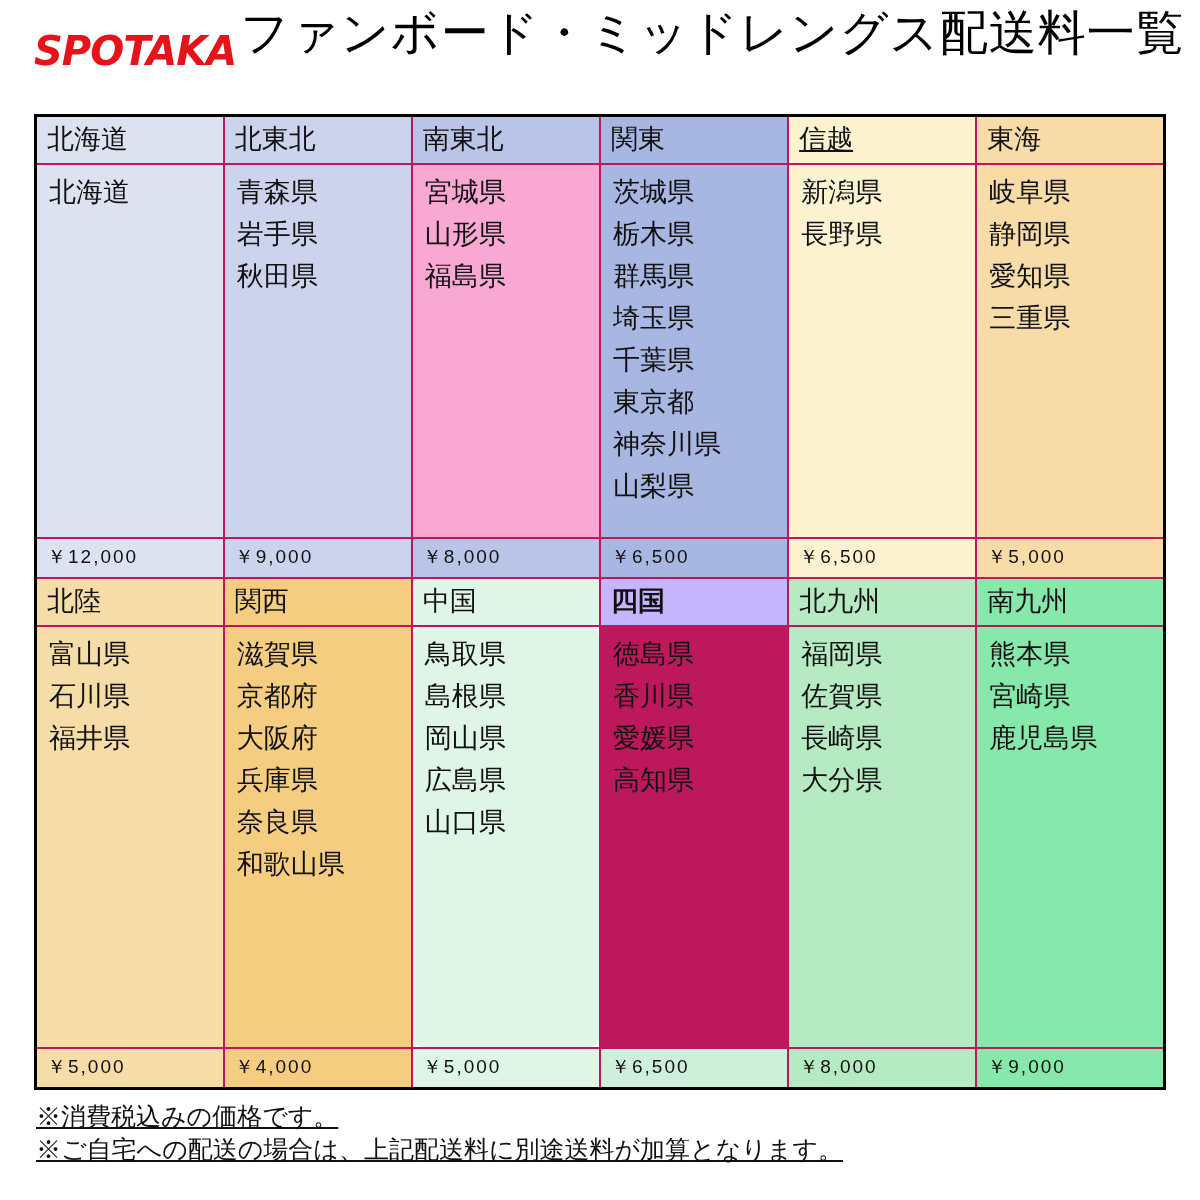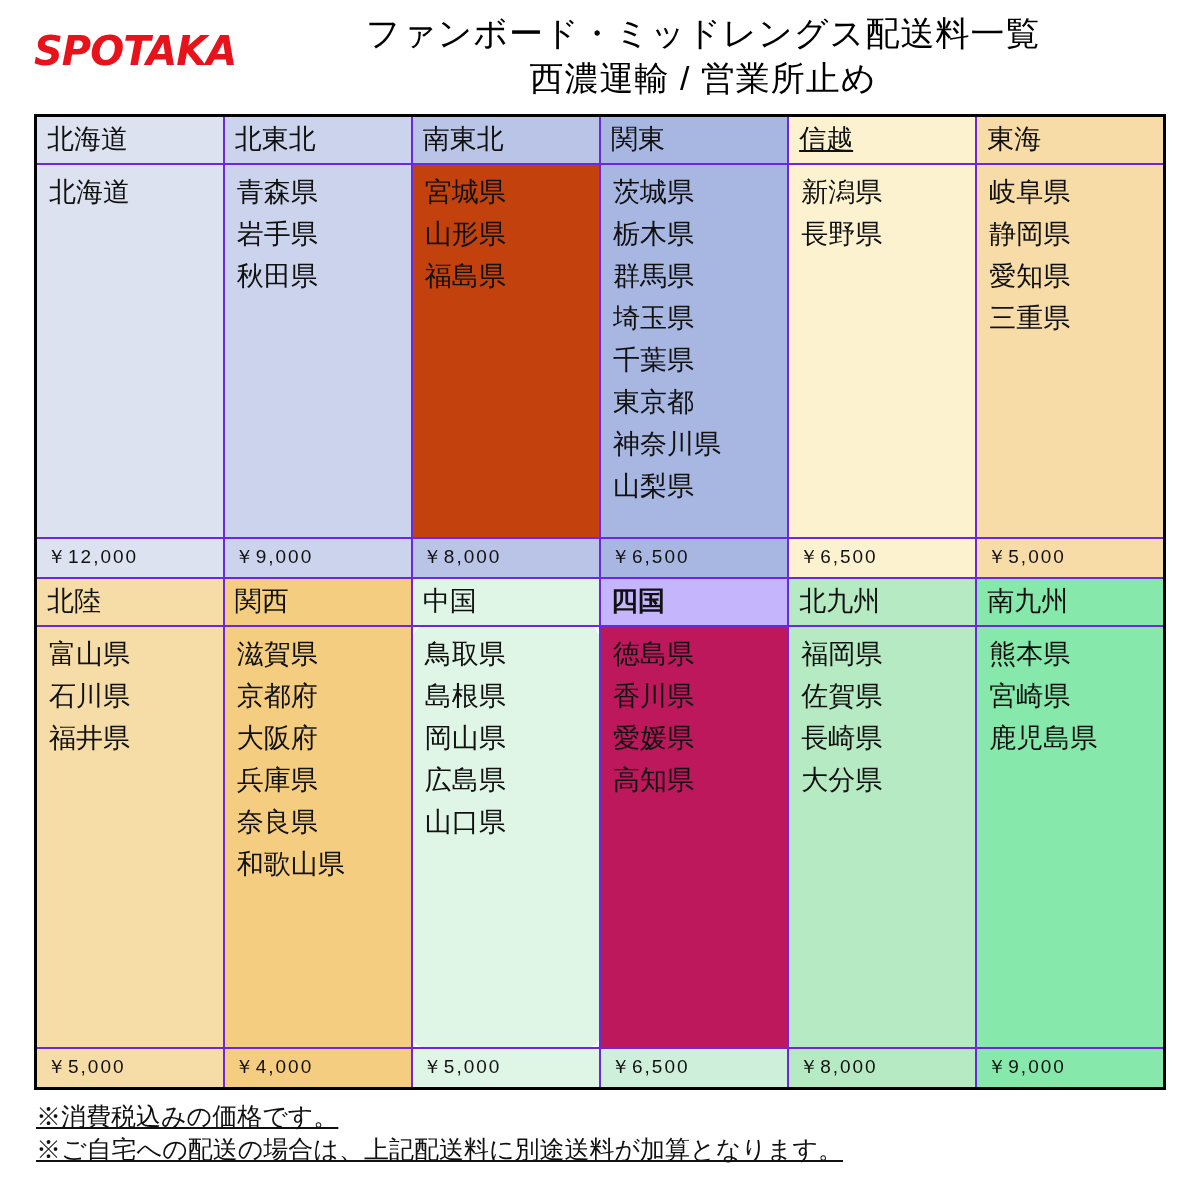--- a/index.html
+++ b/index.html
@@ -38,21 +38,21 @@
     padding-top: 18px;
     white-space: nowrap;
     flex: 0 0 auto;
   }
   .titles {
     flex: 1 1 auto;
     text-align: center;
     padding-left: 4px;
   }
   .title-main {
-    font-size: 34px;
+    font-size: 48px;
     line-height: 46px;
     color: #000;
     letter-spacing: 1px;
     white-space: nowrap;
   }
   .title-sub {
     font-size: 34px;
     line-height: 44px;
     color: #000;
     letter-spacing: 1px;
@@ -60,21 +60,21 @@
   }
 
   
   .grid {
     border: 3px solid #000;
     border-collapse: collapse;
     width: 1132px;
     table-layout: fixed;
   }
   .grid td {
-    border: 2px solid #6d28d9;
+    border: 2px solid #be185d;
     padding: 0;
     vertical-align: top;
   }
   .region-name {
     font-size: 27px;
     line-height: 38px;
     padding: 3px 10px 5px 10px;
     white-space: nowrap;
   }
   .pref-cell {
@@ -108,21 +108,20 @@
 </style>
 </head>
 <body>
 
 <div class="page">
 
   <div class="header">
     <div class="logo">SPOTAKA</div>
     <div class="titles">
       <div class="title-main">ファンボード・ミッドレングス配送料一覧</div>
-      <div class="title-sub">西濃運輸 / 営業所止め</div>
     </div>
   </div>
 
   <table class="grid">
     <tbody>
 
       <tr class="r1">
         <td style="background: rgb(221, 226, 240);">
             <div class="region-name">北海道</div>
           </td>
@@ -148,21 +147,21 @@
               <div>北海道</div>
             </div>
           </td>
         <td style="background: rgb(204, 211, 236);">
             <div class="pref-cell">
               <div>青森県</div>
               <div>岩手県</div>
               <div>秋田県</div>
             </div>
           </td>
-        <td style="background: #c2410c;">
+        <td style="background: #f9a8d4;">
             <div class="pref-cell">
               <div>宮城県</div>
               <div>山形県</div>
               <div>福島県</div>
             </div>
           </td>
         <td style="background: rgb(168, 182, 226);">
             <div class="pref-cell">
               <div>茨城県</div>
               <div>栃木県</div>

